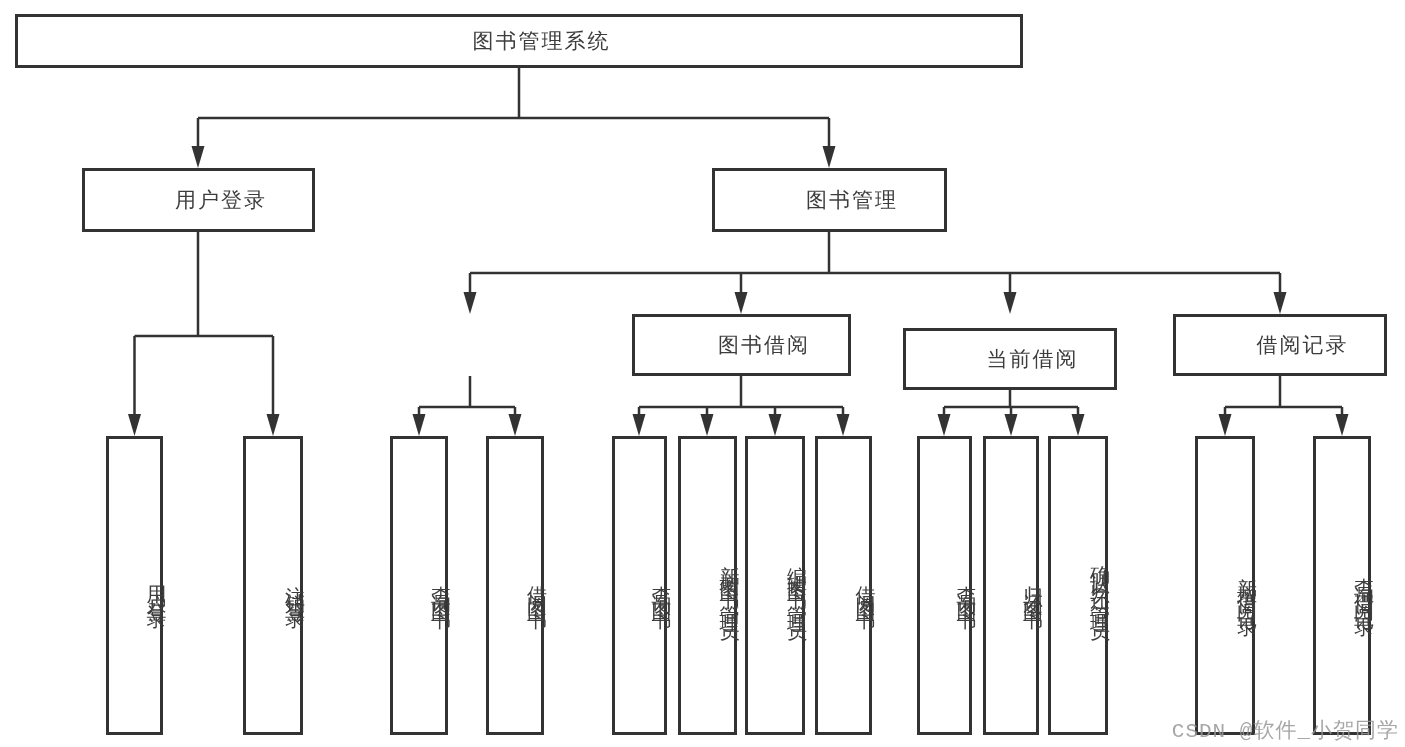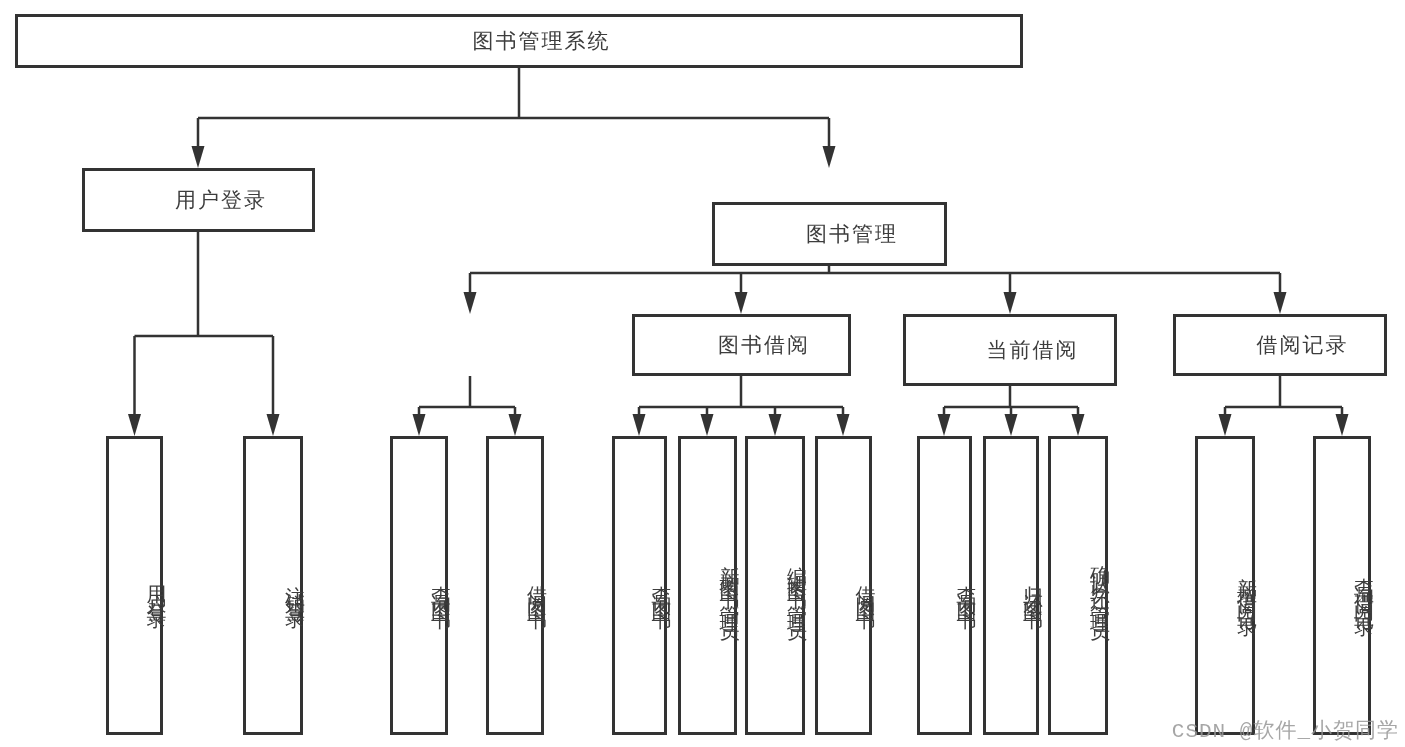--- a/index.html
+++ b/index.html
@@ -26,25 +26,25 @@
     top:436px;height:299px;
     font-size:20px;
     writing-mode:vertical-rl;
     letter-spacing:8px;
     line-height:1;
   }
   
   #n-root{left:15px;top:14px;width:1008px;height:54px;}
   
   #n-l2a{left:82px;top:168px;width:233px;height:64px;}
-  #n-l2b{left:712px;top:168px;width:235px;height:64px;margin-top:34px;}
+  #n-l2b{left:712px;top:168px;width:235px;height:64px;}
   
   #n-l3a{left:363px;top:314px;width:214px;height:62px;}
   #n-l3b{left:632px;top:314px;width:219px;height:62px;}
-  #n-l3c{left:903px;top:314px;width:214px;height:72px;}
+  #n-l3c{left:903px;top:328px;width:214px;height:62px;}
   #n-l3d{left:1173px;top:314px;width:214px;height:62px;}
   
   #n-la1{left:106px;width:57px;}
   #n-la2{left:243px;width:60px;}
   #n-a1{left:390px;width:58px;}
   #n-a2{left:486px;width:58px;}
   #n-b1{left:612px;width:55px;}
   #n-b2{left:678px;width:59px;}
   #n-b3{left:745px;width:60px;}
   #n-b4{left:815px;width:57px;}

